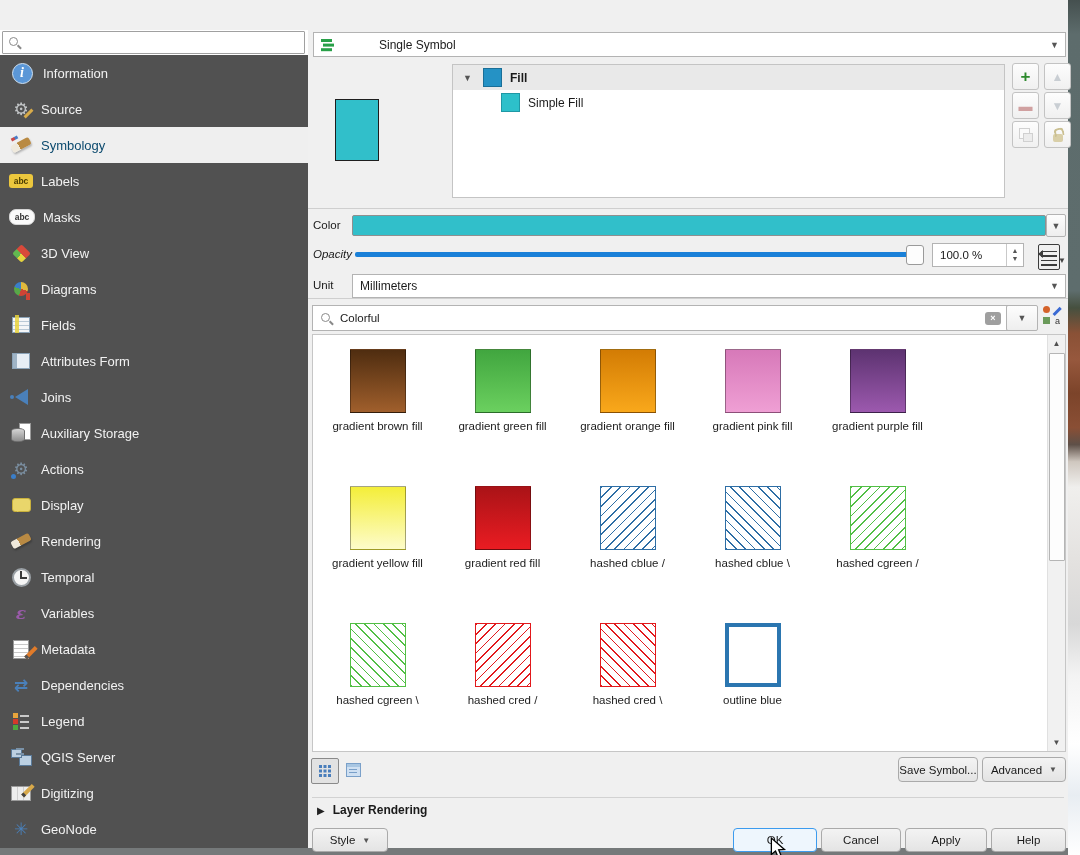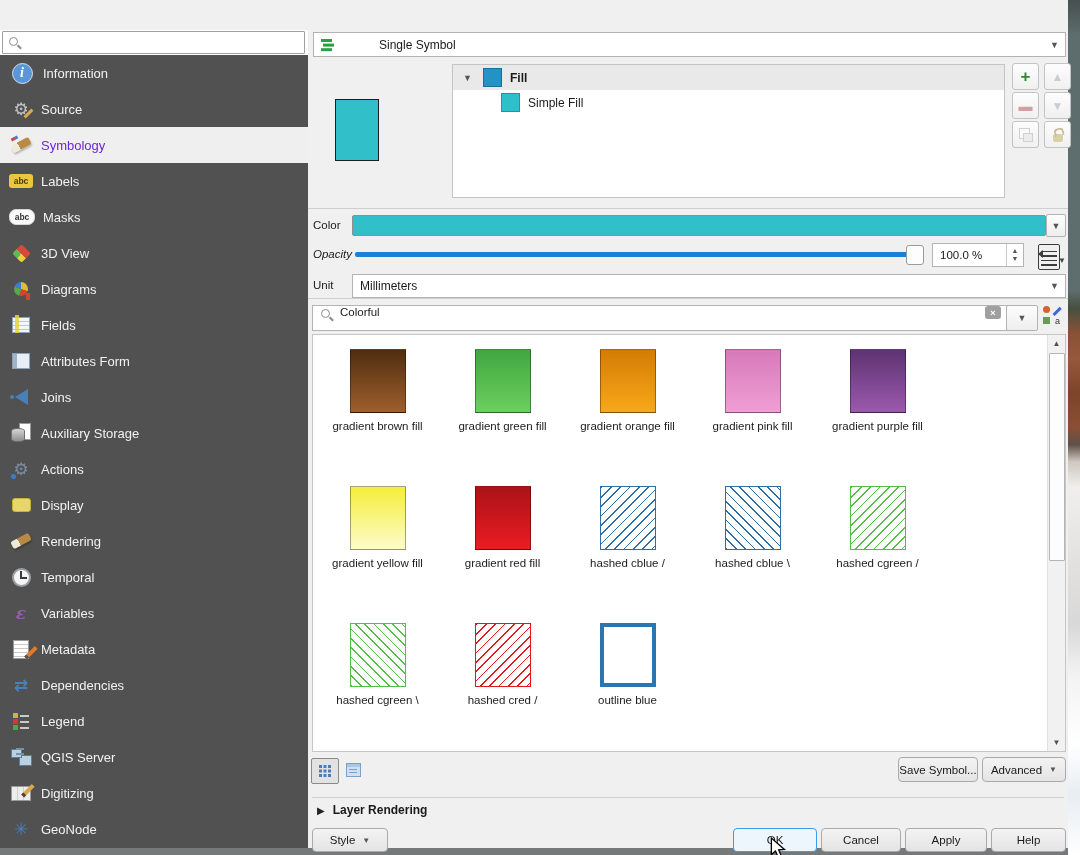--- a/index.html
+++ b/index.html
@@ -27,21 +27,21 @@
   
   .left-top{left:0;top:30px;width:308px;height:25px;background:#ffffff;border-right:1px solid #dcdcdc;}
   .sidebar-search{left:2px;top:31px;width:301px;height:21px;background:#fff;border:1px solid #a0a0a0;border-radius:1px;}
   .ic-search{position:relative;width:16px;height:16px;display:inline-block;}
   .ic-search::before{content:"";position:absolute;left:3px;top:3px;width:7px;height:7px;border:1.5px solid #8a8a8a;border-radius:50%;}
   .ic-search::after{content:"";position:absolute;left:11px;top:11.5px;width:5px;height:1.6px;background:#8a8a8a;transform:rotate(45deg);}
   .sidebar-search .ic-search{position:absolute;left:3px;top:2px;}
 
   .sidebar{left:0;top:55px;width:308px;height:793px;background:#515151;overflow:hidden;}
   .sb-item{display:flex;align-items:center;height:36px;padding-left:9px;color:#f2f2f2;font-size:13px;cursor:default;}
-  .sb-item.selected{background:#efefef;color:#6d28d9;}
+  .sb-item.selected{background:#efefef;color:#0c4a6e;}
   .sb-label{margin-left:8px;}
   .sbicon{position:relative;width:24px;height:24px;min-width:24px;display:flex;align-items:center;justify-content:center;font-size:13px;}
 
   .i-information{width:19px;min-width:19px;height:19px;margin:0 2.5px;background:#5b97d7;border:1px solid #cfe0f0;border-radius:50%;color:#fff;font-family:"Liberation Serif",serif;font-style:italic;font-weight:bold;font-size:14px;}
   .i-source{color:#c2c5c7;font-size:17px;}
   .i-source::after{content:"";position:absolute;width:3px;height:11px;background:#d8ab4a;transform:rotate(45deg);right:3px;bottom:2px;}
   .i-symbology::before,.i-rendering::before{content:"";width:20px;height:8px;border-radius:2px;background:linear-gradient(90deg,#efe9dc 0 38%,#b98a43 38%);transform:rotate(-28deg);box-shadow:0 2px 2px rgba(0,0,0,.25);}
   .i-symbology::after{content:"";position:absolute;left:2px;top:4px;width:7px;height:3px;background:linear-gradient(90deg,#c84a4a 0 50%,#4a7ec8 50%);transform:rotate(-28deg);}
   .i-labels{height:14px;background:#ecc73d;border-radius:3px;font-weight:bold;font-size:8.5px;color:#4a3c00;}
   .i-masks{height:14px;background:#fafafa;border:1px solid #d5d5d5;border-radius:7px;font-weight:bold;font-size:8.5px;color:#333;}
@@ -115,21 +115,21 @@
   .slider-track{left:355px;top:252px;width:568px;height:5px;background:#1a80d8;border-radius:2px;}
   .slider-handle{left:906px;top:245px;width:16px;height:18px;background:#fdfdfd;border:1px solid #9a9a9a;border-radius:3px;}
   .spinbox{left:932px;top:243px;width:90px;height:22px;background:#fff;border:1px solid #b3b3b3;display:flex;align-items:center;font-size:11.5px;color:#1a1a1a;}
   .spinbox .val{padding-left:7px;}
   .spin-arrows{margin-left:auto;width:16px;height:100%;border-left:1px solid #c9c9c9;display:flex;flex-direction:column;align-items:center;justify-content:center;color:#555;font-size:7px;line-height:8px;}
   .ddov{position:absolute;width:16px;height:18px;border:1.6px solid #3c3c3c;border-radius:2px;background:repeating-linear-gradient(180deg,transparent 0 3px,#3c3c3c 3px 4.4px) content-box;padding:3px 2px;}
   .ddov::before{content:"";position:absolute;left:-5px;top:5px;border:4px solid transparent;border-right:5px solid #3c3c3c;}
   .ddov-caret{position:absolute;font-size:8px;color:#444;}
 
   
-  .symsearch{left:312px;top:305px;width:694px;height:24px;background:#fff;border:1px solid #b3b3b3;display:flex;align-items:flex-start;font-size:11.5px;color:#1a1a1a;}
+  .symsearch{left:312px;top:305px;width:694px;height:24px;background:#fff;border:1px solid #b3b3b3;display:flex;align-items:center;font-size:11.5px;color:#1a1a1a;}
   .symsearch .ic-search{margin:0 6px 0 5px;}
   .clear-badge{margin-left:auto;margin-right:6px;width:16px;height:13px;background:#9f9f9f;border-radius:3px;color:#fff;font-size:9px;font-weight:bold;display:flex;align-items:center;justify-content:center;}
   .symsearch-drop{left:1006px;top:305px;width:30px;height:24px;}
   .ic-stylemgr{left:1042px;top:306px;width:20px;height:20px;}
   .sm-dot{position:absolute;left:1px;top:0;width:7px;height:7px;border-radius:50%;background:#d4622a;}
   .sm-pen{position:absolute;right:0;top:4px;width:10px;height:2.6px;background:#3a6ad4;transform:rotate(-45deg);}
   .sm-square{position:absolute;left:1px;bottom:2px;width:7px;height:7px;background:#6a9a5a;}
   .sm-letter{position:absolute;right:2px;bottom:0;font-size:9px;color:#333;line-height:9px;}
 
   
@@ -385,20 +385,24 @@
         </div>
         <div class="sym-cell">
           <div class="swatch" style="background: repeating-linear-gradient(45deg, rgb(82, 191, 69) 0px, rgb(82, 191, 69) 1.4px, rgb(255, 255, 255) 1.4px, rgb(255, 255, 255) 6.6px); border: 1.6px solid rgb(82, 191, 69);"></div>
           <div class="sym-label">hashed cgreen \</div>
         </div>
         <div class="sym-cell">
           <div class="swatch" style="background: repeating-linear-gradient(135deg, rgb(226, 25, 28) 0px, rgb(226, 25, 28) 1.4px, rgb(255, 255, 255) 1.4px, rgb(255, 255, 255) 6.6px); border: 1.6px solid rgb(226, 25, 28);"></div>
           <div class="sym-label">hashed cred /</div>
         </div>
         <div class="sym-cell">
+          <div class="swatch" style="background: repeating-linear-gradient(45deg, rgb(226, 25, 28) 0px, rgb(226, 25, 28) 1.4px, rgb(255, 255, 255) 1.4px, rgb(255, 255, 255) 6.6px); border: 1.6px solid rgb(226, 25, 28);"></div>
+          <div class="sym-label">hashed cred \</div>
+        </div>
+        <div class="sym-cell">
           <div class="swatch" style="background: rgb(255, 255, 255); border: 4px solid rgb(43, 118, 176);"></div>
           <div class="sym-label">outline blue</div>
         </div>
       </div>
     <div class="vscroll">
       <span class="vs-btn" style="top:0;">▲</span>
       <span class="vs-thumb"></span>
       <span class="vs-btn" style="bottom:0;">▼</span>
     </div>
   </div>

